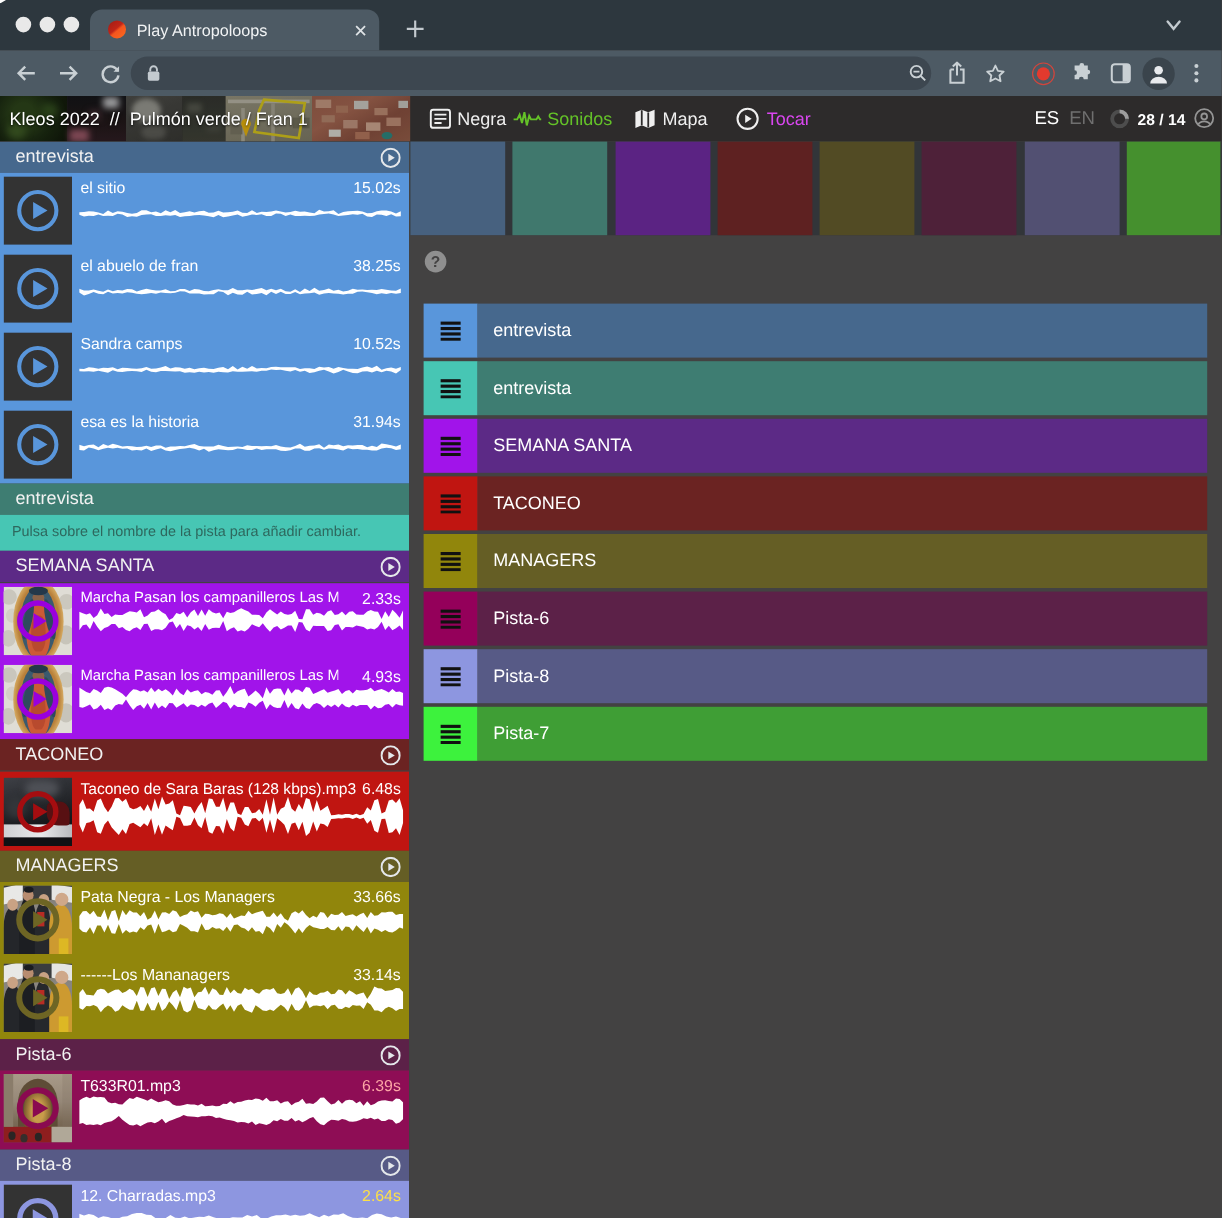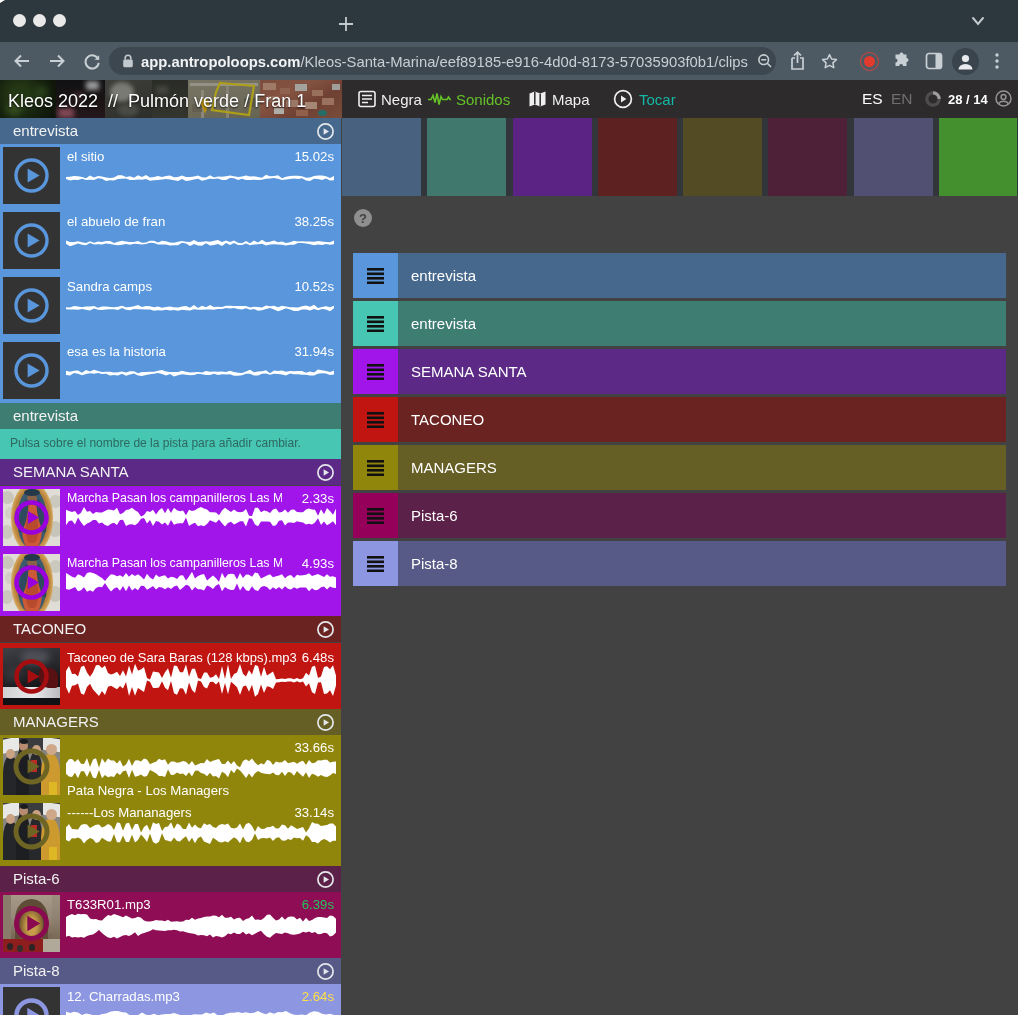--- a/index.html
+++ b/index.html
@@ -22,20 +22,27 @@
 .trow{position:absolute;left:12px;width:653px;height:45px}
 .thandle{position:absolute;left:0;top:0;width:45px;height:45px}
 .tbar{position:absolute;left:45px;top:0;width:608px;height:45px}
 .tname{position:absolute;left:13px;top:14px;font-size:15px;color:#fff}
 </style></head><body>
 <div id="tabstrip">
     <div style="position:absolute;left:0;top:0;width:5px;height:3px;background:#fff;clip-path:polygon(0 0,100% 0,0 100%)"></div>
     <div class="tl" style="left:13px"></div>
     <div class="tl" style="left:33px"></div>
     <div class="tl" style="left:53px"></div>
+    <div id="tab">
+      <div style="position:absolute;left:15px;top:9px;width:15px;height:15px;border-radius:50%;background:linear-gradient(140deg,#a21c14 0%,#c02518 45%,#f4551e 55%,#fd6c1e 100%)"></div>
+      <div style="position:absolute;left:39px;top:10px;font-size:13.5px;color:#f1f3f4">Play Antropoloops</div>
+      <svg style="position:absolute;left:219px;top:11px" width="13" height="13" viewBox="0 0 14 14">
+        <path d="M3,3 L11,11 M11,3 L3,11" stroke="#dfe3e6" stroke-width="1.6"></path>
+      </svg>
+    </div>
     <svg style="position:absolute;left:338px;top:16px" width="16" height="16" viewBox="0 0 16 16">
       <path d="M8,1 V15 M1,8 H15" stroke="#c3cacf" stroke-width="1.8"></path>
     </svg>
     <svg style="position:absolute;left:971px;top:16px" width="14" height="10" viewBox="0 0 14 10">
       <path d="M2,2 L7,8 L12,2" fill="none" stroke="#c3cacf" stroke-width="2" stroke-linecap="round"></path>
     </svg>
   </div>
 <div id="toolbar">
     <svg style="position:absolute;left:13px;top:10px" width="18" height="18" viewBox="0 0 18 18">
       <path d="M16,9 H3 M8,3.5 L2.5,9 L8,14.5" fill="none" stroke="#c9d0d4" stroke-width="2"></path>
@@ -45,21 +52,20 @@
     </svg>
     <svg style="position:absolute;left:83px;top:10px" width="18" height="18" viewBox="0 0 18 18">
       <path d="M15.3,7.5 A6.6,6.6 0 1 0 15.7,10.8" fill="none" stroke="#c9d0d4" stroke-width="2"></path>
       <path d="M16.2,3.2 V7.8 H11.6 Z" fill="#c9d0d4"></path>
     </svg>
     <div style="position:absolute;left:109px;top:5px;width:667px;height:28px;border-radius:14px;background:#3d4750"></div>
     <svg style="position:absolute;left:122px;top:12px" width="12" height="14" viewBox="0 0 12 14">
       <rect x="1.2" y="5.6" width="9.6" height="7.6" rx="1.4" fill="#c3cacf"></rect>
       <path d="M3.2,5.6 V4 a2.8,2.8 0 0 1 5.6,0 V5.6" fill="none" stroke="#c3cacf" stroke-width="1.6"></path>
     </svg>
-    <div style="position:absolute;left:141px;top:11.5px;font-size:14.8px;color:#f1f3f4"><b>app.antropoloops.com</b><span style="color:#c8cfd4">/Kleos-Santa-Marina/eef89185-e916-4d0d-8173-57035903f0b1/clips</span></div>
     <svg style="position:absolute;left:757px;top:11px" width="16" height="16" viewBox="0 0 16 16">
       <circle cx="6.7" cy="6.7" r="4.8" fill="none" stroke="#c9d0d4" stroke-width="1.6"></circle>
       <path d="M4.2,6.7 H9.2 M10.3,10.3 L14,14" stroke="#c9d0d4" stroke-width="1.6"></path>
     </svg>
     <svg style="position:absolute;left:789px;top:9px" width="17" height="20" viewBox="0 0 17 20">
       <path d="M3,7 H6 M11,7 H14 V18 H3 V7" fill="none" stroke="#c9d0d4" stroke-width="1.7"></path>
       <path d="M8.5,1.5 V12 M5,4.5 L8.5,1.2 L12,4.5" fill="none" stroke="#c9d0d4" stroke-width="1.7"></path>
     </svg>
     <svg style="position:absolute;left:821px;top:11px" width="17" height="17" viewBox="0 0 17 17">
       <path d="M8.5,1.6 L10.6,6 L15.4,6.6 L11.9,9.9 L12.8,14.7 L8.5,12.4 L4.2,14.7 L5.1,9.9 L1.6,6.6 L6.4,6 Z" fill="none" stroke="#c9d0d4" stroke-width="1.5" stroke-linejoin="round"></path>
@@ -118,41 +124,41 @@
 <div class="abs" style="left:312px;top:10px;width:11px;height:6px;background:#c08d74"></div>
 <div class="abs" style="left:268px;top:16px;width:11px;height:6px;background:#b8876e"></div>
 <div class="abs" style="left:286px;top:20px;width:12px;height:7px;background:#c59680"></div>
 <div class="abs" style="left:305px;top:22px;width:12px;height:7px;background:#d3aa92"></div>
 <div class="abs" style="left:322px;top:18px;width:12px;height:7px;background:#c39078"></div>
 <div class="abs" style="left:274px;top:28px;width:10px;height:6px;background:#dedbd4"></div>
 <div class="abs" style="left:296px;top:30px;width:12px;height:6px;background:#b8795e"></div>
 <div class="abs" style="left:318px;top:30px;width:9px;height:6px;background:#2e8a82;border-radius:50%"></div>
 <div class="abs" style="left:332px;top:4px;width:8px;height:6px;background:#ccc9c2"></div>
 <div class="abs" style="left:0;top:0;width:342px;height:38px;background:rgba(8,8,8,0.22)"></div>
-<div class="abs" style="left:8px;top:11px;font-size:18px;color:#fff;text-shadow:0 1px 2px rgba(0,0,0,.8);white-space:nowrap">Kleos 2022&nbsp; // &nbsp;Pulmón verde / Fran 1</div>
+<div class="abs" style="left:8px;top:11px;font-size:15px;color:#fff;text-shadow:0 1px 2px rgba(0,0,0,.8);white-space:nowrap">Kleos 2022&nbsp; // &nbsp;Pulmón verde / Fran 1</div>
 </div>
     <svg class="abs" style="left:357px;top:9px;position:absolute" width="20" height="20" viewBox="0 0 20 20">
       <rect x="2" y="2.5" width="16" height="15" rx="2" fill="none" stroke="#efefef" stroke-width="1.6"></rect>
       <path d="M5,6.5 h10 M5,10 h10 M5,13.5 h6" stroke="#efefef" stroke-width="1.5"></path>
     </svg>
     <div class="abs" style="left:381px;top:11px;font-size:15px;color:#efefef">Negra</div>
     <svg class="abs" style="left:427px;top:11px" width="24" height="17" viewBox="0 0 24 17">
       <path d="M1,8.5 h3 l2,-4 2,7 2,-9 2,11 2,-8 1.5,3 h2.5 m0,0 h2 l1.5,-2.5 1.5,2.5 h2" fill="none" stroke="#64c228" stroke-width="1.6"></path>
     </svg>
     <div class="abs" style="left:456px;top:11px;font-size:15px;color:#64c228">Sonidos</div>
     <svg class="abs" style="left:528px;top:10px" width="19" height="18" viewBox="0 0 19 18">
       <path d="M1.5,3.6 L6.8,1.4 L12.2,3.6 L17.5,1.4 V14.4 L12.2,16.6 L6.8,14.4 L1.5,16.6 Z" fill="#efefef"></path>
       <path d="M6.8,1.8 V14.2 M12.2,3.8 V16.2" stroke="#2d2b2b" stroke-width="1.5"></path>
     </svg>
     <div class="abs" style="left:552px;top:11px;font-size:15px;color:#efefef">Mapa</div>
     <svg class="abs" style="left:613px;top:9px" width="20" height="20" viewBox="0 0 20 20">
       <circle cx="10" cy="10" r="8.4" fill="none" stroke="#efefef" stroke-width="1.7"></circle>
       <path d="M8,6.6 L13.4,10 L8,13.4 Z" fill="#efefef"></path>
     </svg>
-    <div class="abs" style="left:639px;top:11px;font-size:15px;color:#14b8a6">Tocar</div>
+    <div class="abs" style="left:639px;top:11px;font-size:15px;color:#d946ef">Tocar</div>
     <div class="abs" style="left:862px;top:10px;font-size:15.5px;color:#fff">ES</div>
     <div class="abs" style="left:891px;top:10px;font-size:15.5px;color:#6f6f6f">EN</div>
     <svg class="abs" style="left:925px;top:11px" width="16" height="16" viewBox="0 0 16 16">
       <circle cx="8" cy="8" r="6.2" fill="none" stroke="#4d4d4d" stroke-width="3.2"></circle>
       <path d="M8,1.8 A6.2,6.2 0 0 1 14.2,8" fill="none" stroke="#9d9d9d" stroke-width="3.2"></path>
     </svg>
     <div class="abs" style="left:948px;top:12px;font-size:13px;font-weight:bold;color:#fff">28 / 14</div>
     <svg class="abs" style="left:995px;top:10px" width="17" height="17" viewBox="0 0 17 17">
       <circle cx="8.5" cy="8.5" r="7.5" fill="none" stroke="#949494" stroke-width="1.5"></circle>
       <circle cx="8.5" cy="7" r="2.4" fill="none" stroke="#949494" stroke-width="1.5"></circle>
@@ -312,21 +318,21 @@
       <div style="position:absolute;left:3px;top:11px;width:9px;height:10px;border-radius:50%;background:#c9a284"></div>
       <div style="position:absolute;left:16px;top:3px;width:9px;height:10px;border-radius:50%;background:#b88c70"></div>
       <div style="position:absolute;left:29px;top:7px;width:9px;height:10px;border-radius:50%;background:#c9a284"></div>
       <div style="position:absolute;left:43px;top:6px;width:11px;height:11px;border-radius:50%;background:#cfa88a"></div>
       <div style="position:absolute;left:17px;top:1px;width:8px;height:5px;border-radius:50%;background:#1a1c20"></div>
       <svg width="57" height="57" style="position:absolute;left:0;top:0">
         <circle cx="28.5" cy="28.5" r="15.5" fill="none" stroke="#6e6524" stroke-width="5"></circle>
         <path d="M24.6,21.4 L36.6,28.5 L24.6,35.6 Z" fill="#6e6524"></path>
       </svg>
     </div>
-    <div class="cname" style="top:622px;color:#fff;margin-top:43px;">Pata Negra - Los Managers</div>
+    <div class="cname" style="top:622px;color:#fff;">Pata Negra - Los Managers</div>
     <div class="cdur" style="top:622px;color:#fff">33.66s</div>
     <svg class="wave" style="left:66px;top:628px" width="270" height="44" viewBox="0 0 270 44">
       <path d="M0,17.5 L3,13.3 L6,13.1 L9,16.1 L12,12.9 L15,17.7 L18,18.1 L21,11.9 L24,21.1 L27,13.4 L30,12.3 L33,21.7 L36,12.3 L39,16.7 L42,12.5 L45,14.4 L48,14.5 L51,17.5 L54,14.0 L57,20.4 L60,18.6 L63,12.8 L66,20.0 L69,14.4 L72,14.2 L75,15.6 L78,12.5 L81,13.6 L84,18.2 L87,16.8 L90,15.8 L93,12.8 L96,14.3 L99,13.3 L102,18.7 L105,15.4 L108,15.6 L111,16.8 L114,16.2 L117,15.0 L120,15.7 L123,18.7 L126,15.0 L129,19.4 L132,18.2 L135,16.9 L138,17.3 L141,13.0 L144,15.9 L147,14.7 L150,13.8 L153,13.0 L156,18.0 L159,18.0 L162,14.5 L165,18.2 L168,15.1 L171,19.5 L174,21.3 L177,15.0 L180,13.3 L183,15.2 L186,12.6 L189,16.4 L192,19.3 L195,17.2 L198,18.5 L201,14.0 L204,14.7 L207,19.0 L210,15.4 L213,16.5 L216,16.3 L219,14.1 L222,17.3 L225,16.6 L228,15.8 L231,17.7 L234,15.8 L237,14.7 L240,19.0 L243,13.9 L246,17.2 L249,16.7 L252,14.3 L255,14.4 L258,13.7 L261,13.7 L264,16.5 L267,15.7 L270,15.6 L270,28.0 L267,27.0 L264,29.5 L261,31.0 L258,30.6 L255,29.0 L252,30.7 L249,28.7 L246,27.7 L243,31.9 L240,26.3 L237,30.7 L234,27.9 L231,25.0 L228,29.8 L225,26.4 L222,26.0 L219,30.1 L216,25.8 L213,29.3 L210,28.9 L207,26.4 L204,28.2 L201,28.1 L198,27.4 L195,26.7 L192,24.9 L189,27.3 L186,31.6 L183,27.5 L180,31.9 L177,27.9 L174,24.6 L171,22.5 L168,27.2 L165,24.0 L162,31.2 L159,27.5 L156,25.7 L153,32.6 L150,29.9 L147,30.5 L144,26.7 L141,30.2 L138,27.8 L135,27.0 L132,24.4 L129,24.8 L126,30.5 L123,26.3 L120,29.9 L117,27.6 L114,28.0 L111,26.6 L108,28.7 L105,29.0 L102,23.6 L99,31.0 L96,30.1 L93,30.0 L90,27.2 L87,25.4 L84,23.9 L81,30.0 L78,30.8 L75,28.6 L72,30.0 L69,30.8 L66,23.8 L63,32.1 L60,24.5 L57,25.3 L54,29.0 L51,26.7 L48,31.0 L45,30.3 L42,31.2 L39,28.9 L36,32.2 L33,23.9 L30,32.2 L27,31.7 L24,24.6 L21,31.0 L18,25.2 L15,25.3 L12,32.3 L9,26.8 L6,31.1 L3,30.5 L0,27.8 Z" fill="#fff"></path>
     </svg>
     <div class="thumb" style="top:685px">
       <div style="position:absolute;inset:0;background:linear-gradient(180deg,#6e6e6a 0,#8a8680 30%,#76726c 100%)"></div>
       <div style="position:absolute;left:0;top:0;width:57px;height:12px;background:#3a3c3e"></div>
       <div style="position:absolute;left:0;top:0;width:16px;height:14px;background:#e8e8e6;transform:skewY(-12deg)"></div>
       <div style="position:absolute;left:40px;top:0;width:17px;height:13px;background:#e5e5e3;transform:skewY(8deg)"></div>
       <div style="position:absolute;left:0;top:18px;width:15px;height:39px;background:#24262a;border-radius:45% 45% 0 0"></div>
@@ -365,21 +371,21 @@
       <div style="position:absolute;left:14px;top:50px;width:6px;height:7px;border-radius:50%;background:#352e2c"></div>
       <div style="position:absolute;left:26px;top:49px;width:6px;height:7px;border-radius:50%;background:#2a2524"></div>
       <div style="position:absolute;left:0;top:0;width:8px;height:44px;background:#8a7c6a"></div>
       <div style="position:absolute;left:49px;top:0;width:8px;height:44px;background:#84766444"></div>
       <svg width="57" height="57" style="position:absolute;left:0;top:0">
         <circle cx="28.5" cy="28.5" r="15" fill="none" stroke="#8a0a50" stroke-width="5"></circle>
         <path d="M24.3,20.8 L37.2,28.5 L24.3,36.2 Z" fill="#8a0a50"></path>
       </svg>
     </div>
     <div class="cname" style="top:779px;color:#fff;">T633R01.mp3</div>
-    <div class="cdur" style="top:779px;color:#22c55e">6.39s</div>
+    <div class="cdur" style="top:779px;color:#fca5a5">6.39s</div>
     <svg class="wave" style="left:66px;top:786px" width="270" height="44" viewBox="0 0 270 44">
       <path d="M0,13.1 L3,11.3 L6,10.0 L9,11.2 L12,9.7 L15,10.3 L18,10.1 L21,10.6 L24,14.4 L27,15.3 L30,14.9 L33,16.3 L36,16.5 L39,13.5 L42,11.0 L45,11.8 L48,9.9 L51,10.9 L54,12.1 L57,13.3 L60,11.4 L63,13.1 L66,14.5 L69,13.9 L72,12.8 L75,13.8 L78,16.5 L81,17.4 L84,17.4 L87,16.9 L90,16.0 L93,16.4 L96,16.4 L99,17.2 L102,15.8 L105,17.8 L108,17.6 L111,17.3 L114,17.8 L117,17.6 L120,15.8 L123,16.1 L126,13.8 L129,15.7 L132,14.4 L135,14.1 L138,13.0 L141,12.5 L144,12.6 L147,11.5 L150,11.8 L153,13.2 L156,10.7 L159,13.8 L162,13.8 L165,12.8 L168,15.6 L171,14.1 L174,13.8 L177,17.0 L180,15.0 L183,14.2 L186,11.6 L189,15.7 L192,15.4 L195,15.9 L198,13.9 L201,10.8 L204,10.6 L207,13.8 L210,16.4 L213,15.6 L216,12.6 L219,15.8 L222,13.0 L225,12.4 L228,12.8 L231,15.4 L234,13.7 L237,17.4 L240,13.8 L243,17.1 L246,16.1 L249,14.0 L252,13.1 L255,12.9 L258,13.5 L261,14.0 L264,11.5 L267,11.9 L270,14.8 L270,28.6 L267,31.5 L264,32.5 L261,29.3 L258,28.7 L255,30.1 L252,30.2 L249,28.0 L246,28.9 L243,27.4 L240,28.6 L237,27.8 L234,29.4 L231,30.3 L228,30.8 L225,30.5 L222,29.2 L219,28.4 L216,30.0 L213,29.4 L210,29.1 L207,31.0 L204,33.7 L201,32.8 L198,30.3 L195,26.8 L192,27.9 L189,29.8 L186,31.2 L183,29.3 L180,30.5 L177,27.7 L174,30.0 L171,29.9 L168,28.4 L165,30.3 L162,29.5 L159,32.2 L156,33.4 L153,32.6 L150,32.1 L147,33.4 L144,30.5 L141,32.2 L138,31.3 L135,30.9 L132,31.4 L129,30.1 L126,29.6 L123,29.1 L120,28.3 L117,27.2 L114,27.6 L111,26.2 L108,25.8 L105,26.3 L102,26.3 L99,27.1 L96,26.7 L93,26.5 L90,26.3 L87,25.2 L84,26.9 L81,27.9 L78,29.1 L75,30.1 L72,32.0 L69,28.3 L66,30.6 L63,32.0 L60,30.9 L57,31.4 L54,32.9 L51,34.6 L48,32.8 L45,34.0 L42,33.4 L39,31.4 L36,29.1 L33,26.1 L30,28.5 L27,30.4 L24,31.1 L21,31.9 L18,33.7 L15,32.9 L12,33.6 L9,33.1 L6,33.5 L3,31.8 L0,32.7 Z" fill="#fff"></path>
     </svg>
     <div class="shead" style="top:840px;background:#575a86">Pista-8<svg class="hplay" width="17" height="17" viewBox="0 0 17 17">
         <circle cx="8.5" cy="8.5" r="7.6" fill="none" stroke="#e4e7ea" stroke-width="1.7"></circle>
         <path d="M6.6,5.2 L12,8.5 L6.6,11.8 Z" fill="#e4e7ea"></path>
       </svg></div>
     <div class="sbody" style="top:866px;height:31px;background:#8d96e0"></div>
     <div class="thumb" style="top:869px">
       <div style="position:absolute;inset:0;background:#333"></div>
@@ -492,12 +498,25 @@
           <rect x="0" y="1" width="17" height="2.6" fill="#111"></rect>
           <rect x="0" y="5.5" width="17" height="2.6" fill="#111"></rect>
           <rect x="0" y="10" width="17" height="2.6" fill="#111"></rect>
           <rect x="0" y="14.5" width="17" height="2.6" fill="#111"></rect>
         </svg>
       </div>
       <div class="tbar" style="background:#575a86">
         <div class="tname">Pista-8</div>
       </div>
     </div>
+    <div class="trow" style="top:471px">
+      <div class="thandle" style="background:#3df23d">
+        <svg style="position:absolute;left:14px;top:14px" width="17" height="17" viewBox="0 0 17 17">
+          <rect x="0" y="1" width="17" height="2.6" fill="#111"></rect>
+          <rect x="0" y="5.5" width="17" height="2.6" fill="#111"></rect>
+          <rect x="0" y="10" width="17" height="2.6" fill="#111"></rect>
+          <rect x="0" y="14.5" width="17" height="2.6" fill="#111"></rect>
+        </svg>
+      </div>
+      <div class="tbar" style="background:#3f9e35">
+        <div class="tname">Pista-7</div>
+      </div>
+    </div>
   </div>
 </body></html>

